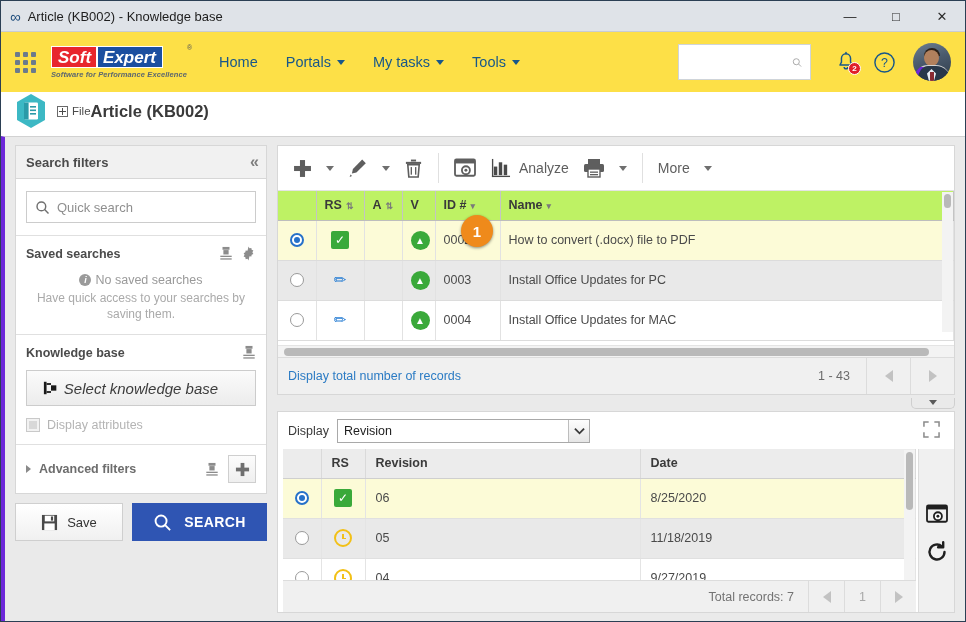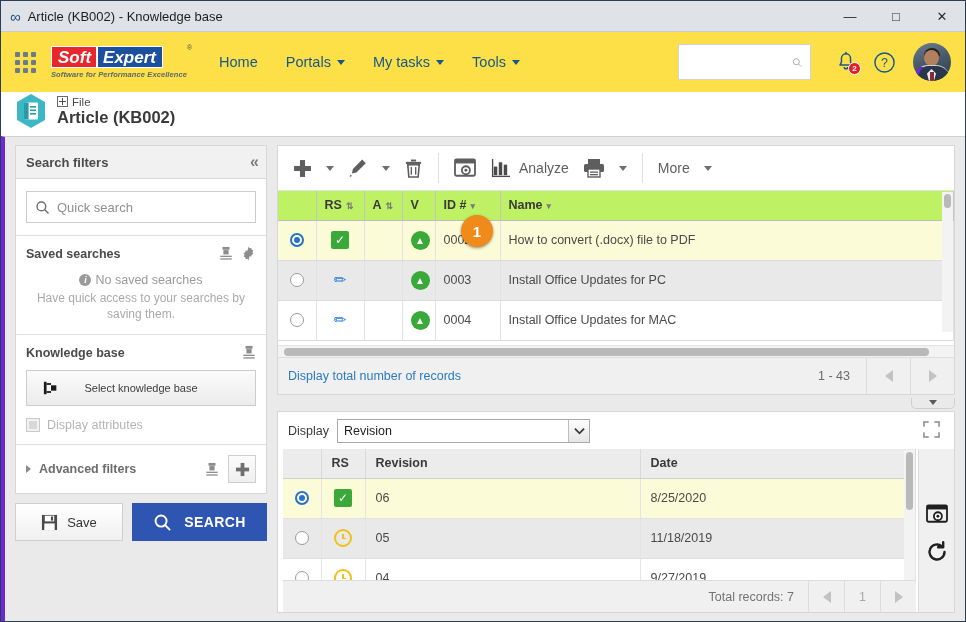--- a/index.html
+++ b/index.html
@@ -139,21 +139,21 @@
 
   
   .pagetitle {
     flex: 0 0 44px; display: flex; align-items: center;
     padding: 0 0 6px 14px; background: #fff;
   }
   .hexicon {
     width: 32px; height: 36px; position: relative; margin-right: 10px; flex: 0 0 32px;
   }
   .hexicon svg { display: block; }
-  .pt-texts { display: flex; flex-direction: column; justify-content: center; }
+  .pt-texts { display: flex; flex-direction: row; justify-content: center; }
   .pt-crumb {
     font-size: 11.5px; color: #4a4a4a; display: flex; align-items: center; gap: 4px;
   }
   .pt-plus {
     display: inline-block; width: 11px; height: 11px; border: 1px solid #6a6a6a;
     position: relative; font-size: 0;
   }
   .pt-plus::before, .pt-plus::after {
     content: ""; position: absolute; background: #4a4a4a;
   }
@@ -213,21 +213,21 @@
     justify-content: center; font-style: italic;
   }
 
   .selkb {
     margin-top: 10px; height: 36px; border: 1px solid #cccccc;
     background: linear-gradient(#fbfbfb,#ececec);
     display: flex; align-items: center; justify-content: center;
     position: relative; cursor: pointer;
   }
   .selkb-icon { position: absolute; left: 16px; display: flex; }
-  .selkb-label { font-size: 11px; color: #3c3c3c; }
+  .selkb-label { font-size: 15px; color: #3c3c3c; font-style: italic; }
 
   .chk-row { display: flex; align-items: center; gap: 7px; margin-top: 12px; }
   .chk-box {
     width: 14px; height: 14px; border: 1px solid #c9c9c9; background: #f2f2f2;
     position: relative;
   }
   .chk-box::after {
     content: ""; position: absolute; inset: 2px; background: #d8d8d8;
   }
   .chk-label { font-size: 12.5px; color: #b4b4b4; }

